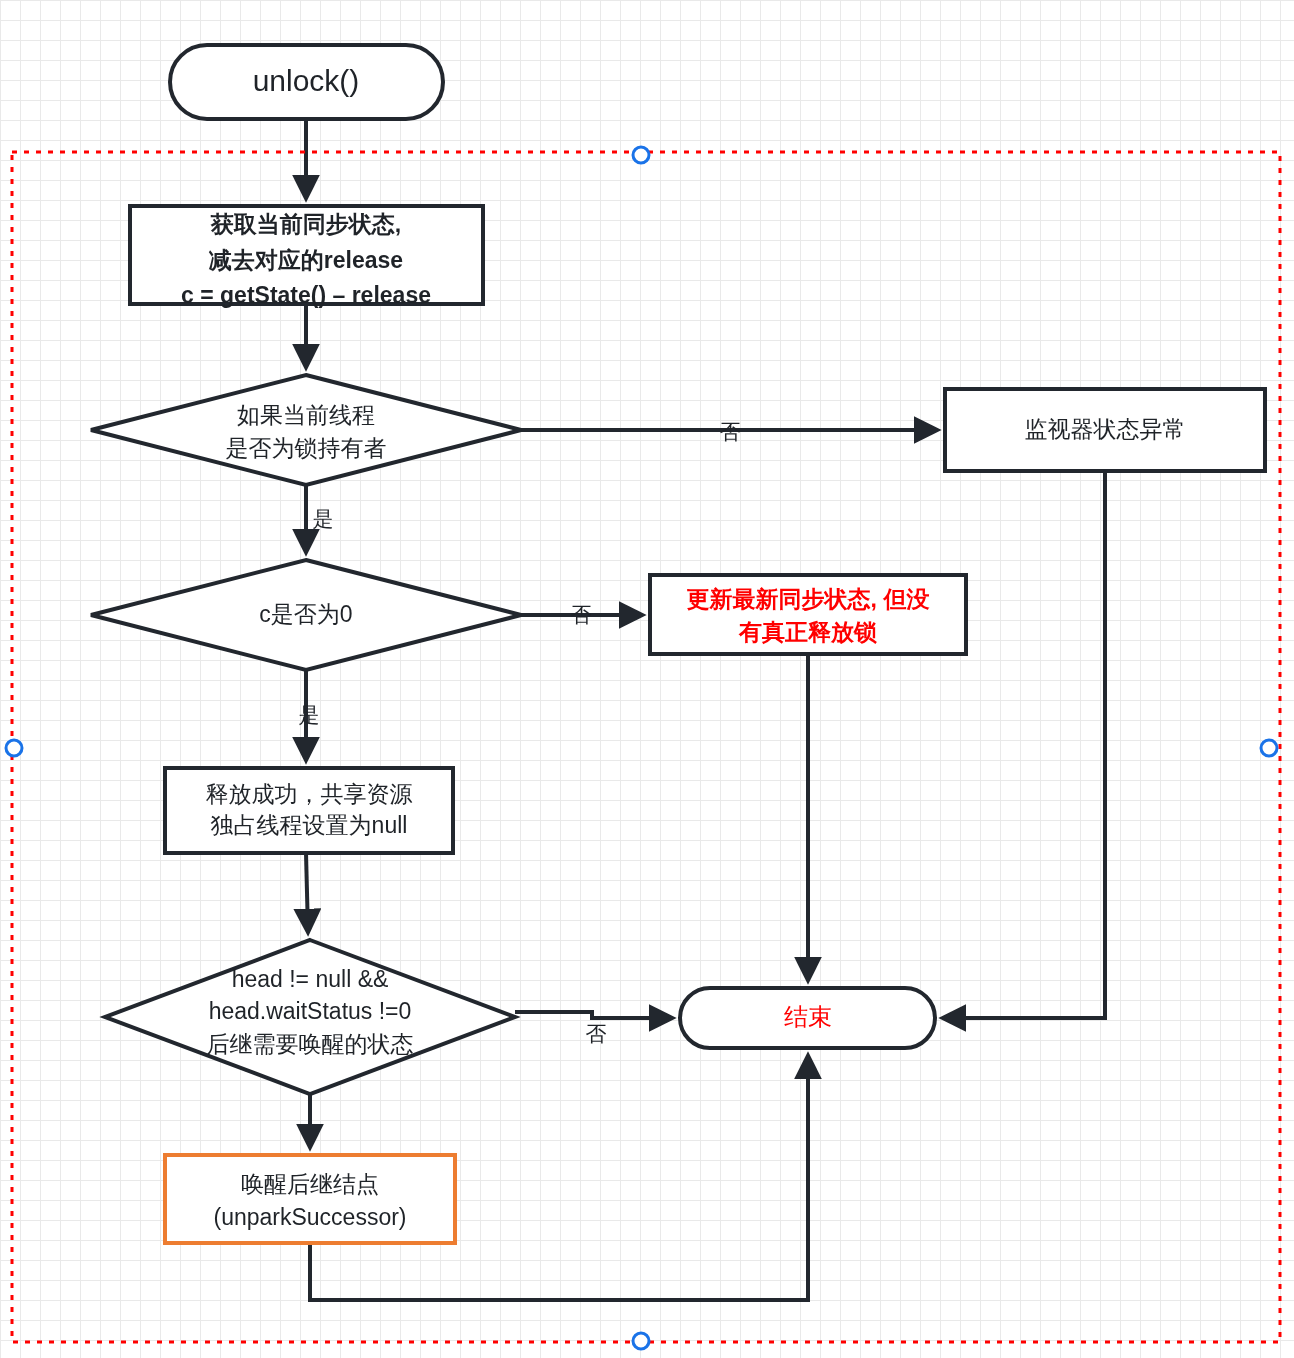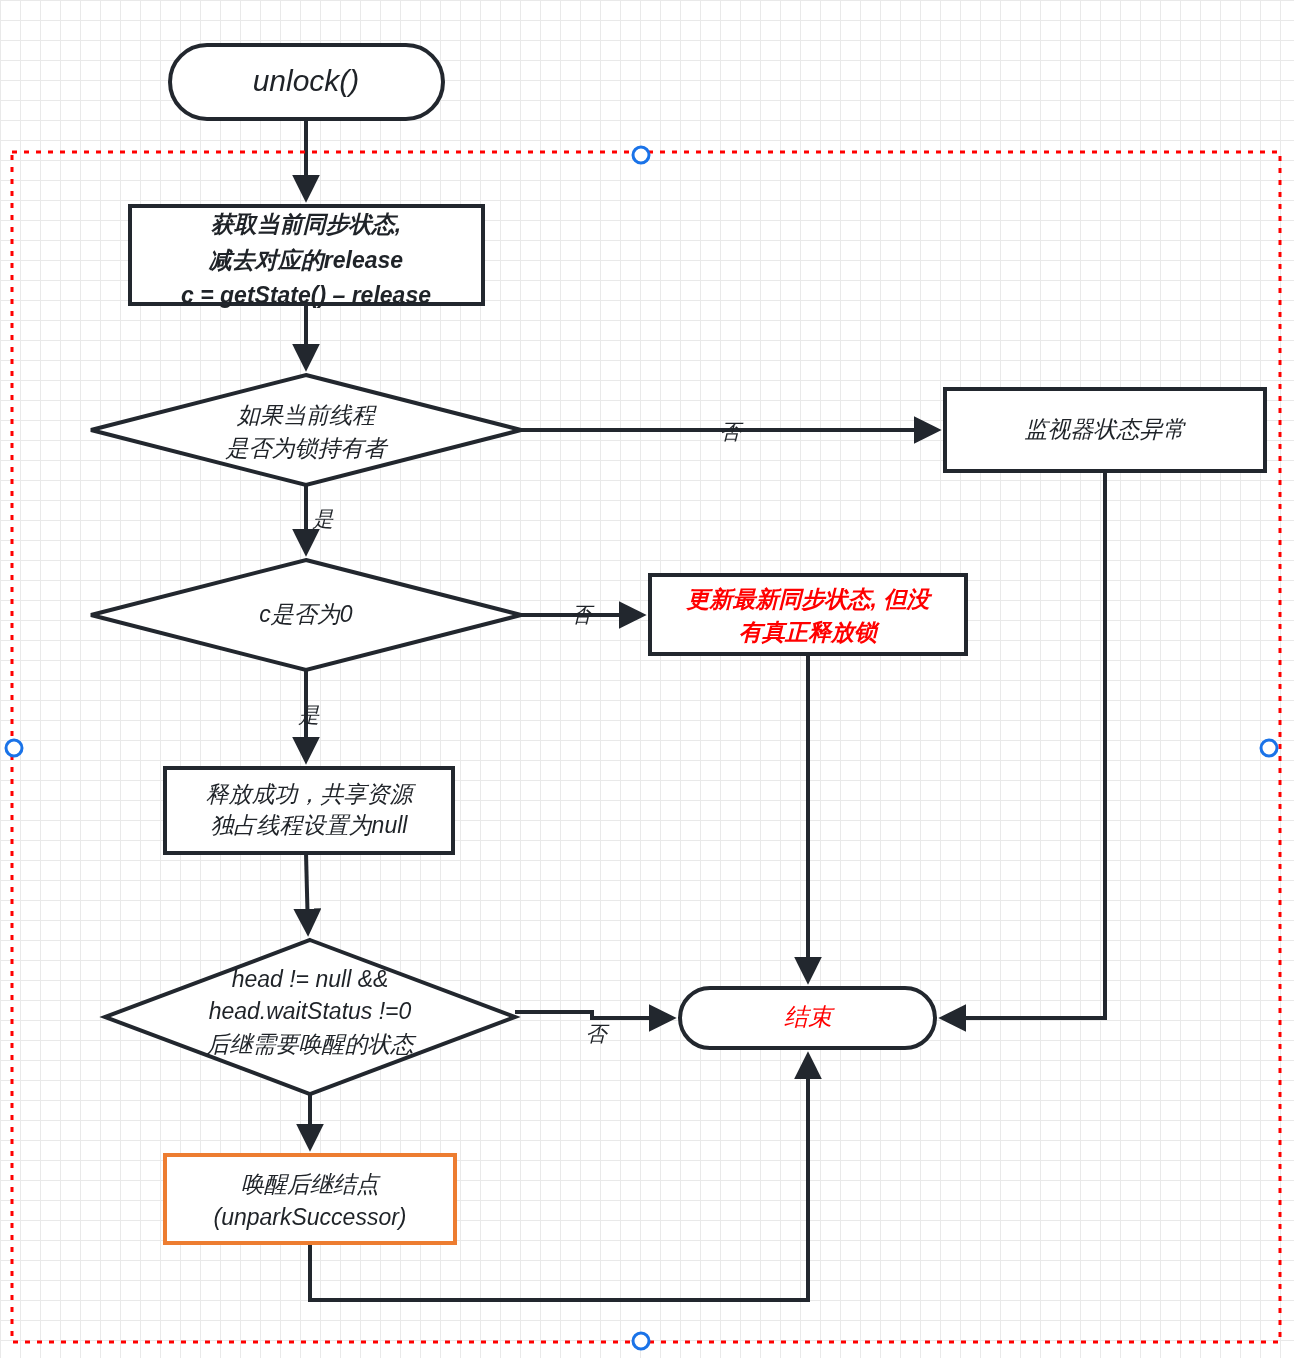--- a/index.html
+++ b/index.html
@@ -16,21 +16,20 @@
     height: 1358px;
     overflow: hidden;
     background-color: #ffffff;
     background-image:
       linear-gradient(to right, #e9e9e9 1px, transparent 1px),
       linear-gradient(to bottom, #e9e9e9 1px, transparent 1px),
       linear-gradient(to right, #dcdcdc 1px, transparent 1px),
       linear-gradient(to bottom, #dcdcdc 1px, transparent 1px);
     background-size: 20px 20px, 20px 20px, 40px 40px, 40px 40px;
     background-position: 0 0, 0 0, 0 0, 0 0;
-    font-style: italic;
   }
   svg#flow {
     position: absolute;
     left: 0;
     top: 0;
     width: 1294px;
     height: 1358px;
   }
   .shape-fill { fill: #ffffff; }
   .shape-stroke { stroke: #22272e; stroke-width: 4; fill: none; }

